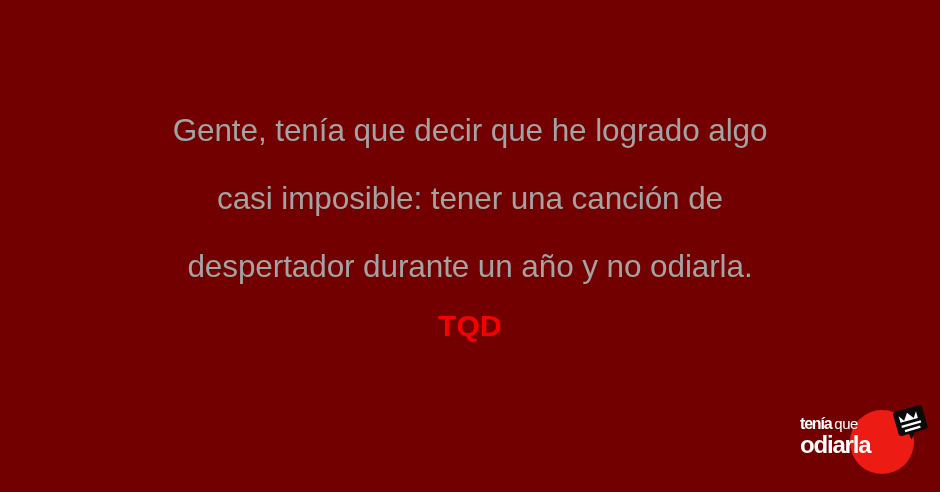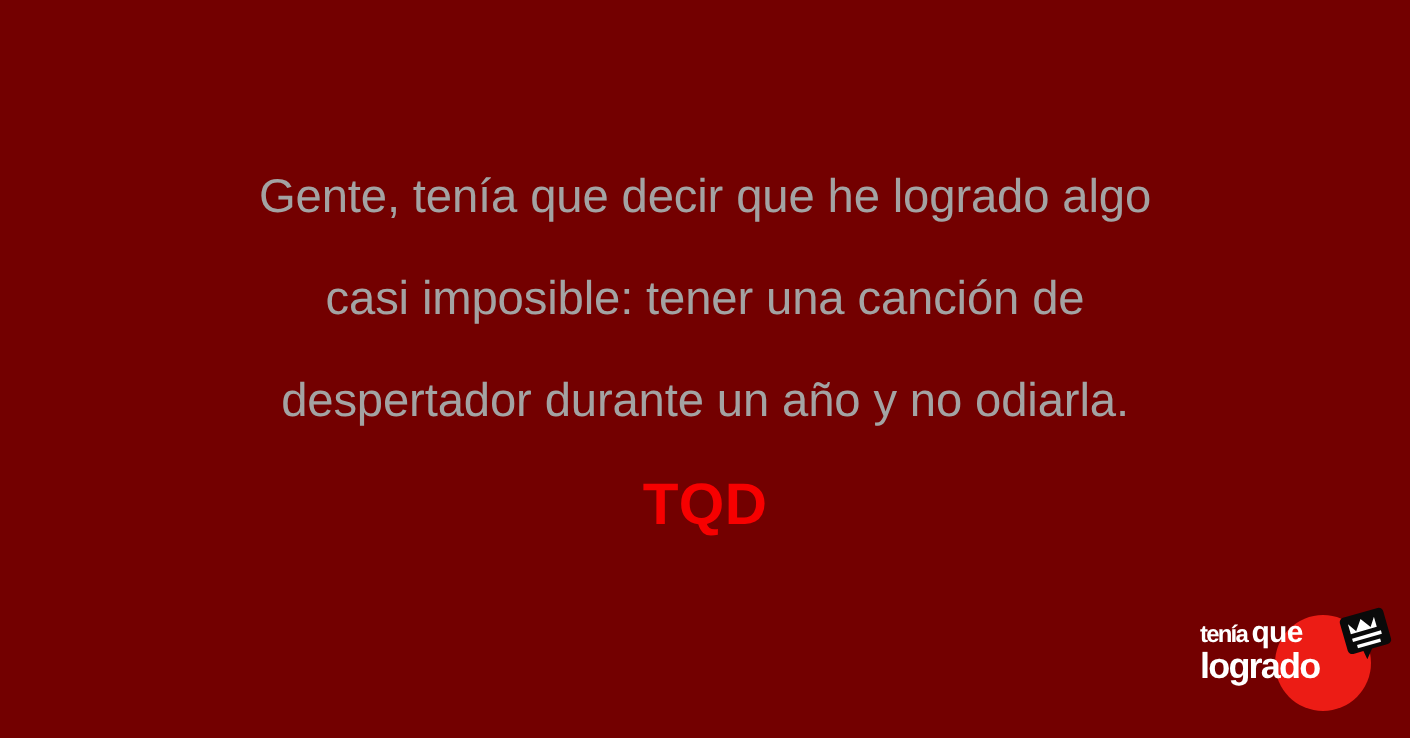--- a/index.html
+++ b/index.html
@@ -40,24 +40,24 @@
     letter-spacing: -0.1px;
     margin: 0;
     white-space: pre-line;
   }
 
   .quote-signature {
     display: block;
     color: #f70000;
     font-family: "Liberation Sans", sans-serif;
     font-weight: bold;
-    font-size: 39px;
+    font-size: 30px;
     line-height: 52px;
     letter-spacing: 0.2px;
-    margin: 11px;
+    margin: 0;
     text-align: center;
   }
 
   
   .logo {
     position: absolute;
     left: 798px;
     top: 404px;
     width: 140px;
     height: 84px;
@@ -95,22 +95,22 @@
     font-family: "Liberation Sans", sans-serif;
     font-weight: bold;
     font-size: 16px;
     line-height: 24px;
     letter-spacing: -1.2px;
     color: #ffffff;
   }
 
   .logo-que {
     font-family: "Liberation Sans", sans-serif;
-    font-weight: bold;
-    font-size: 20px;
+    font-weight: normal;
+    font-size: 15px;
     line-height: 15px;
     letter-spacing: -0.5px;
     color: #ffffff;
   }
 
   .logo-line2 {
     position: absolute;
     left: 2px;
     top: 21px;
   }
@@ -147,21 +147,21 @@
   <div class="logo">
 
     <div class="logo-circle"></div>
 
     <div class="logo-wordmark">
       <div class="logo-line1">
         <span class="logo-tenia">tenía</span>
         <span class="logo-que">que</span>
       </div>
       <div class="logo-line2">
-        <span class="logo-decirlo">logrado</span>
+        <span class="logo-decirlo">odiarla</span>
       </div>
     </div>
 
     <span class="logo-bubble-icon">
       <svg width="40" height="40" viewBox="0 0 40 40" aria-hidden="true">
         <g transform="rotate(-16 20 19)">
           <path d="M8 4 h24 a3 3 0 0 1 3 3 v19 a3 3 0 0 1 -3 3 h-11 l-5 6 l-1 -6 h-7 a3 3 0 0 1 -3 -3 v-19 a3 3 0 0 1 3 -3 z" fill="#0a0a0a"></path>
           <path d="M10 16 l0 -7 l4 6 l5 -7 l5 7 l4 -6 l0 7 z" fill="#ffffff"></path>
           <rect x="10" y="19" width="20" height="2.3" fill="#ffffff"></rect>
           <rect x="12" y="24" width="16" height="2.3" fill="#ffffff"></rect>

